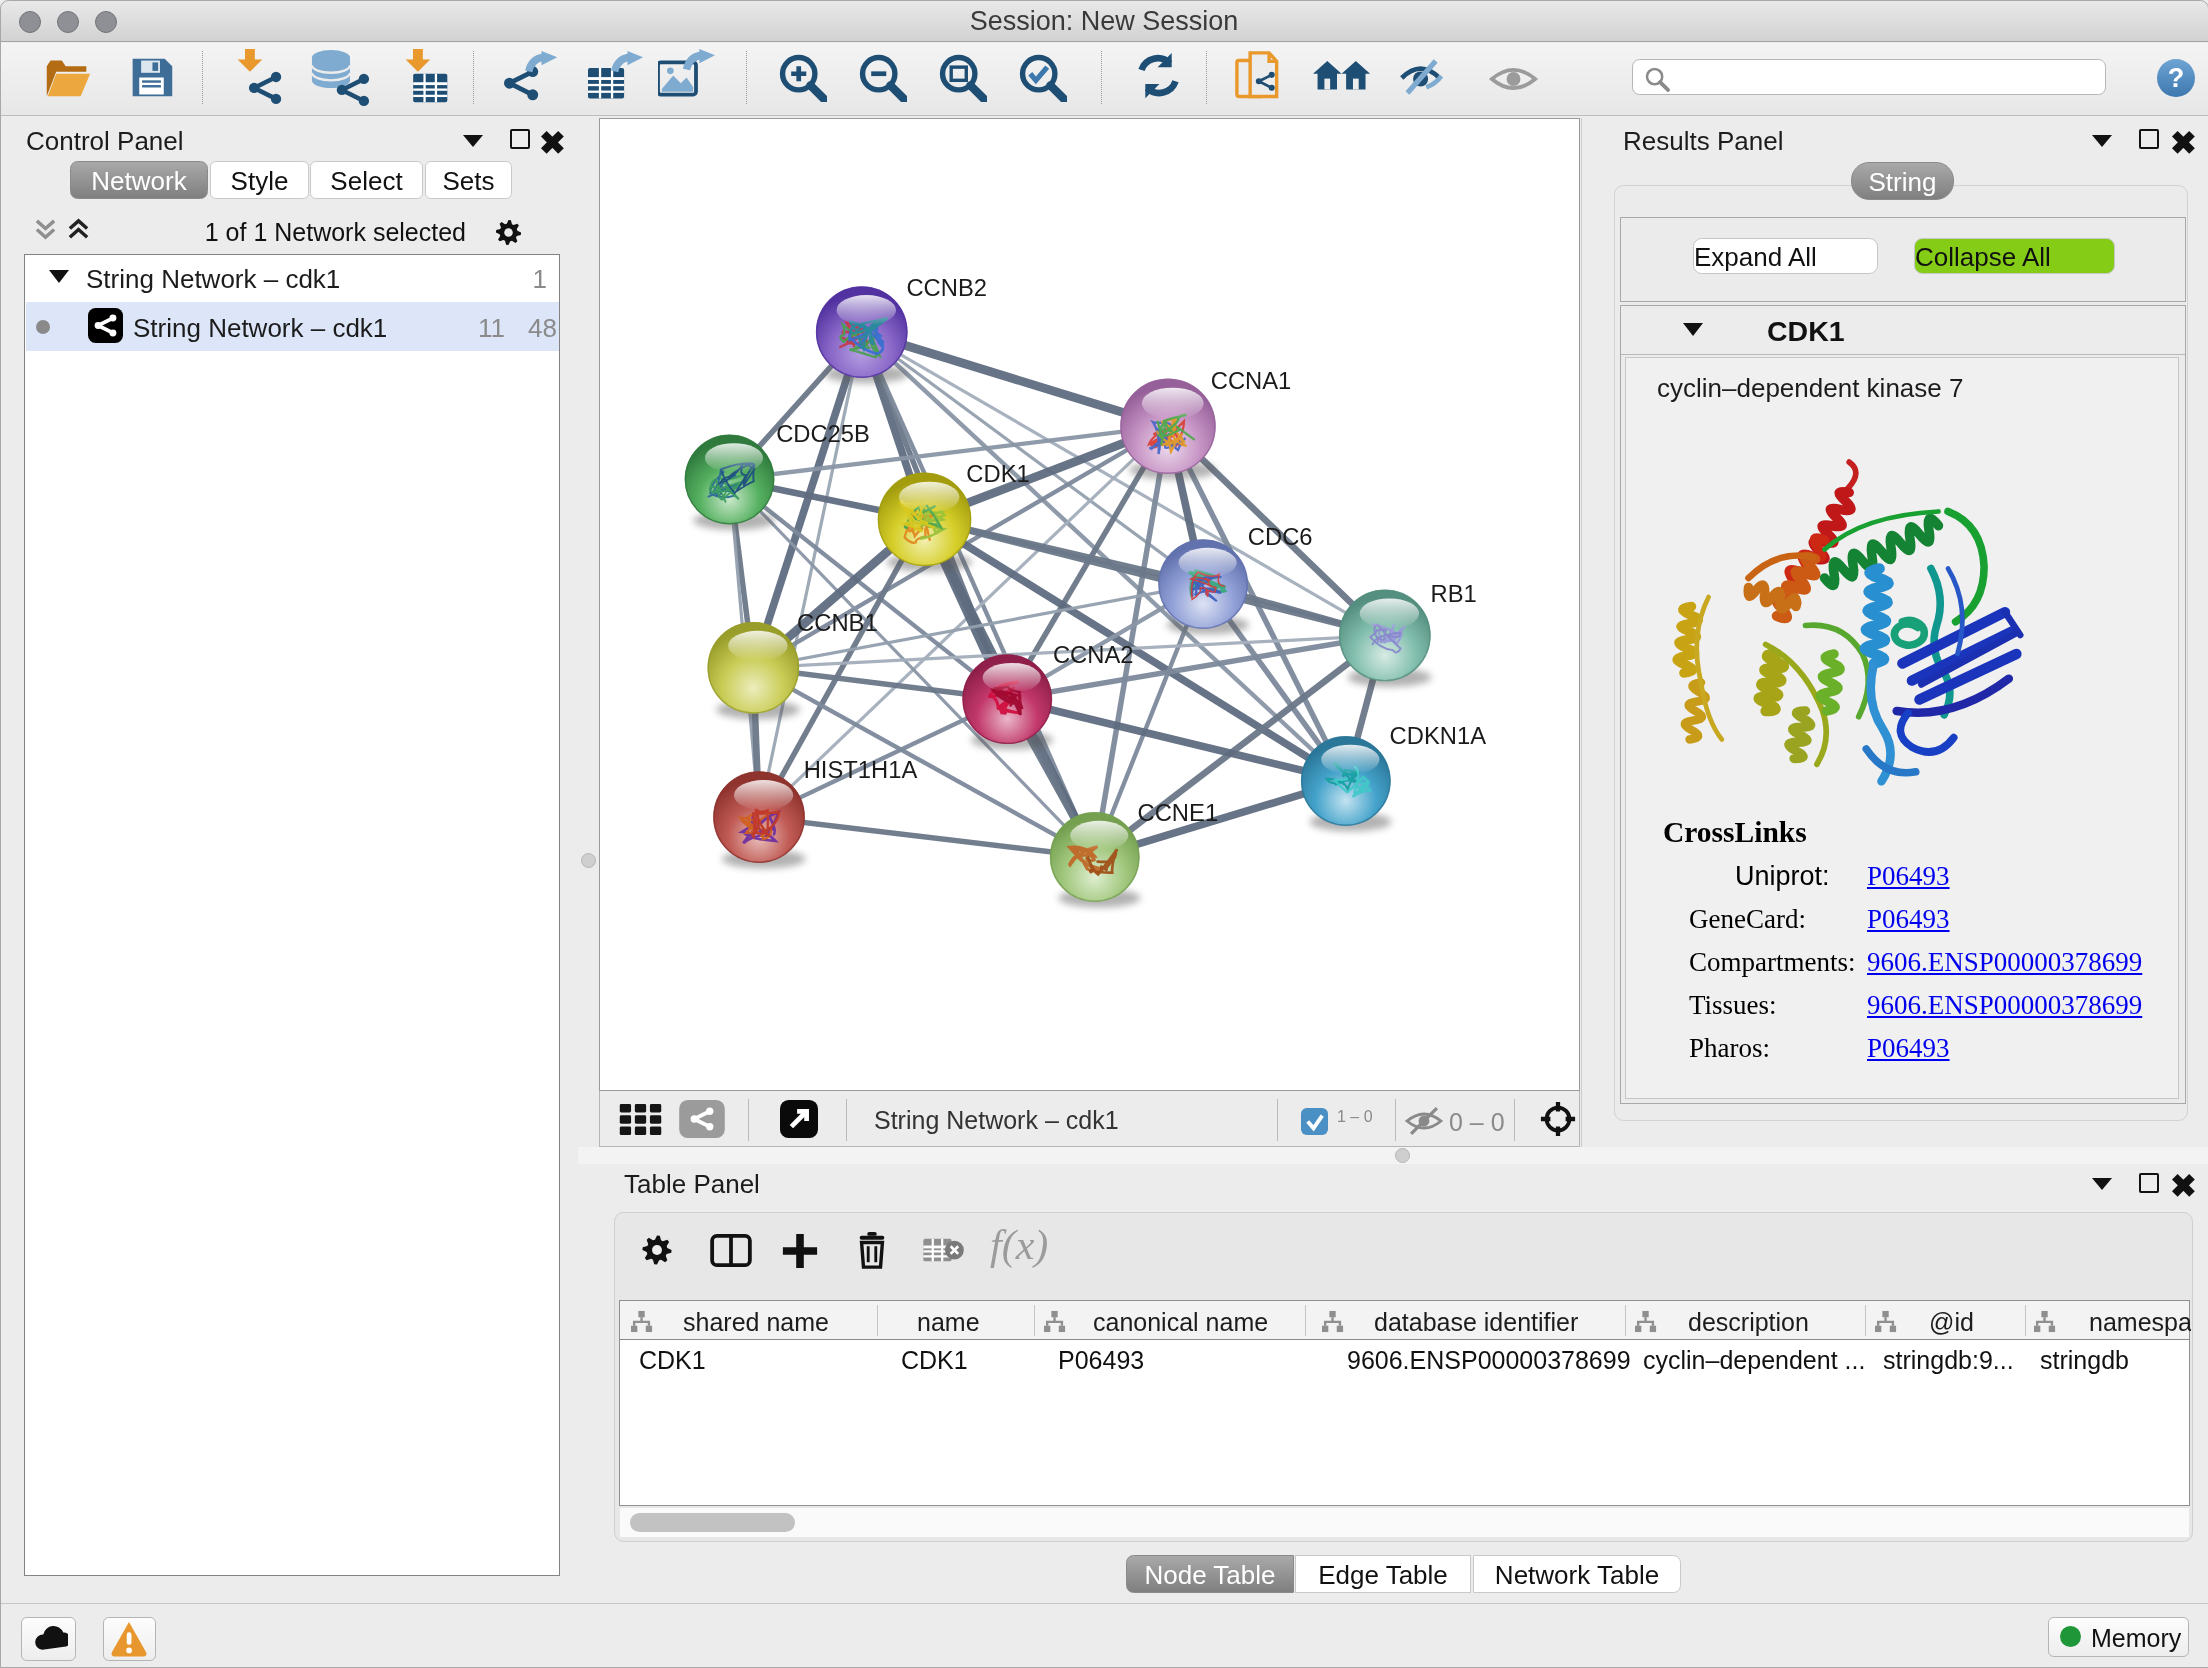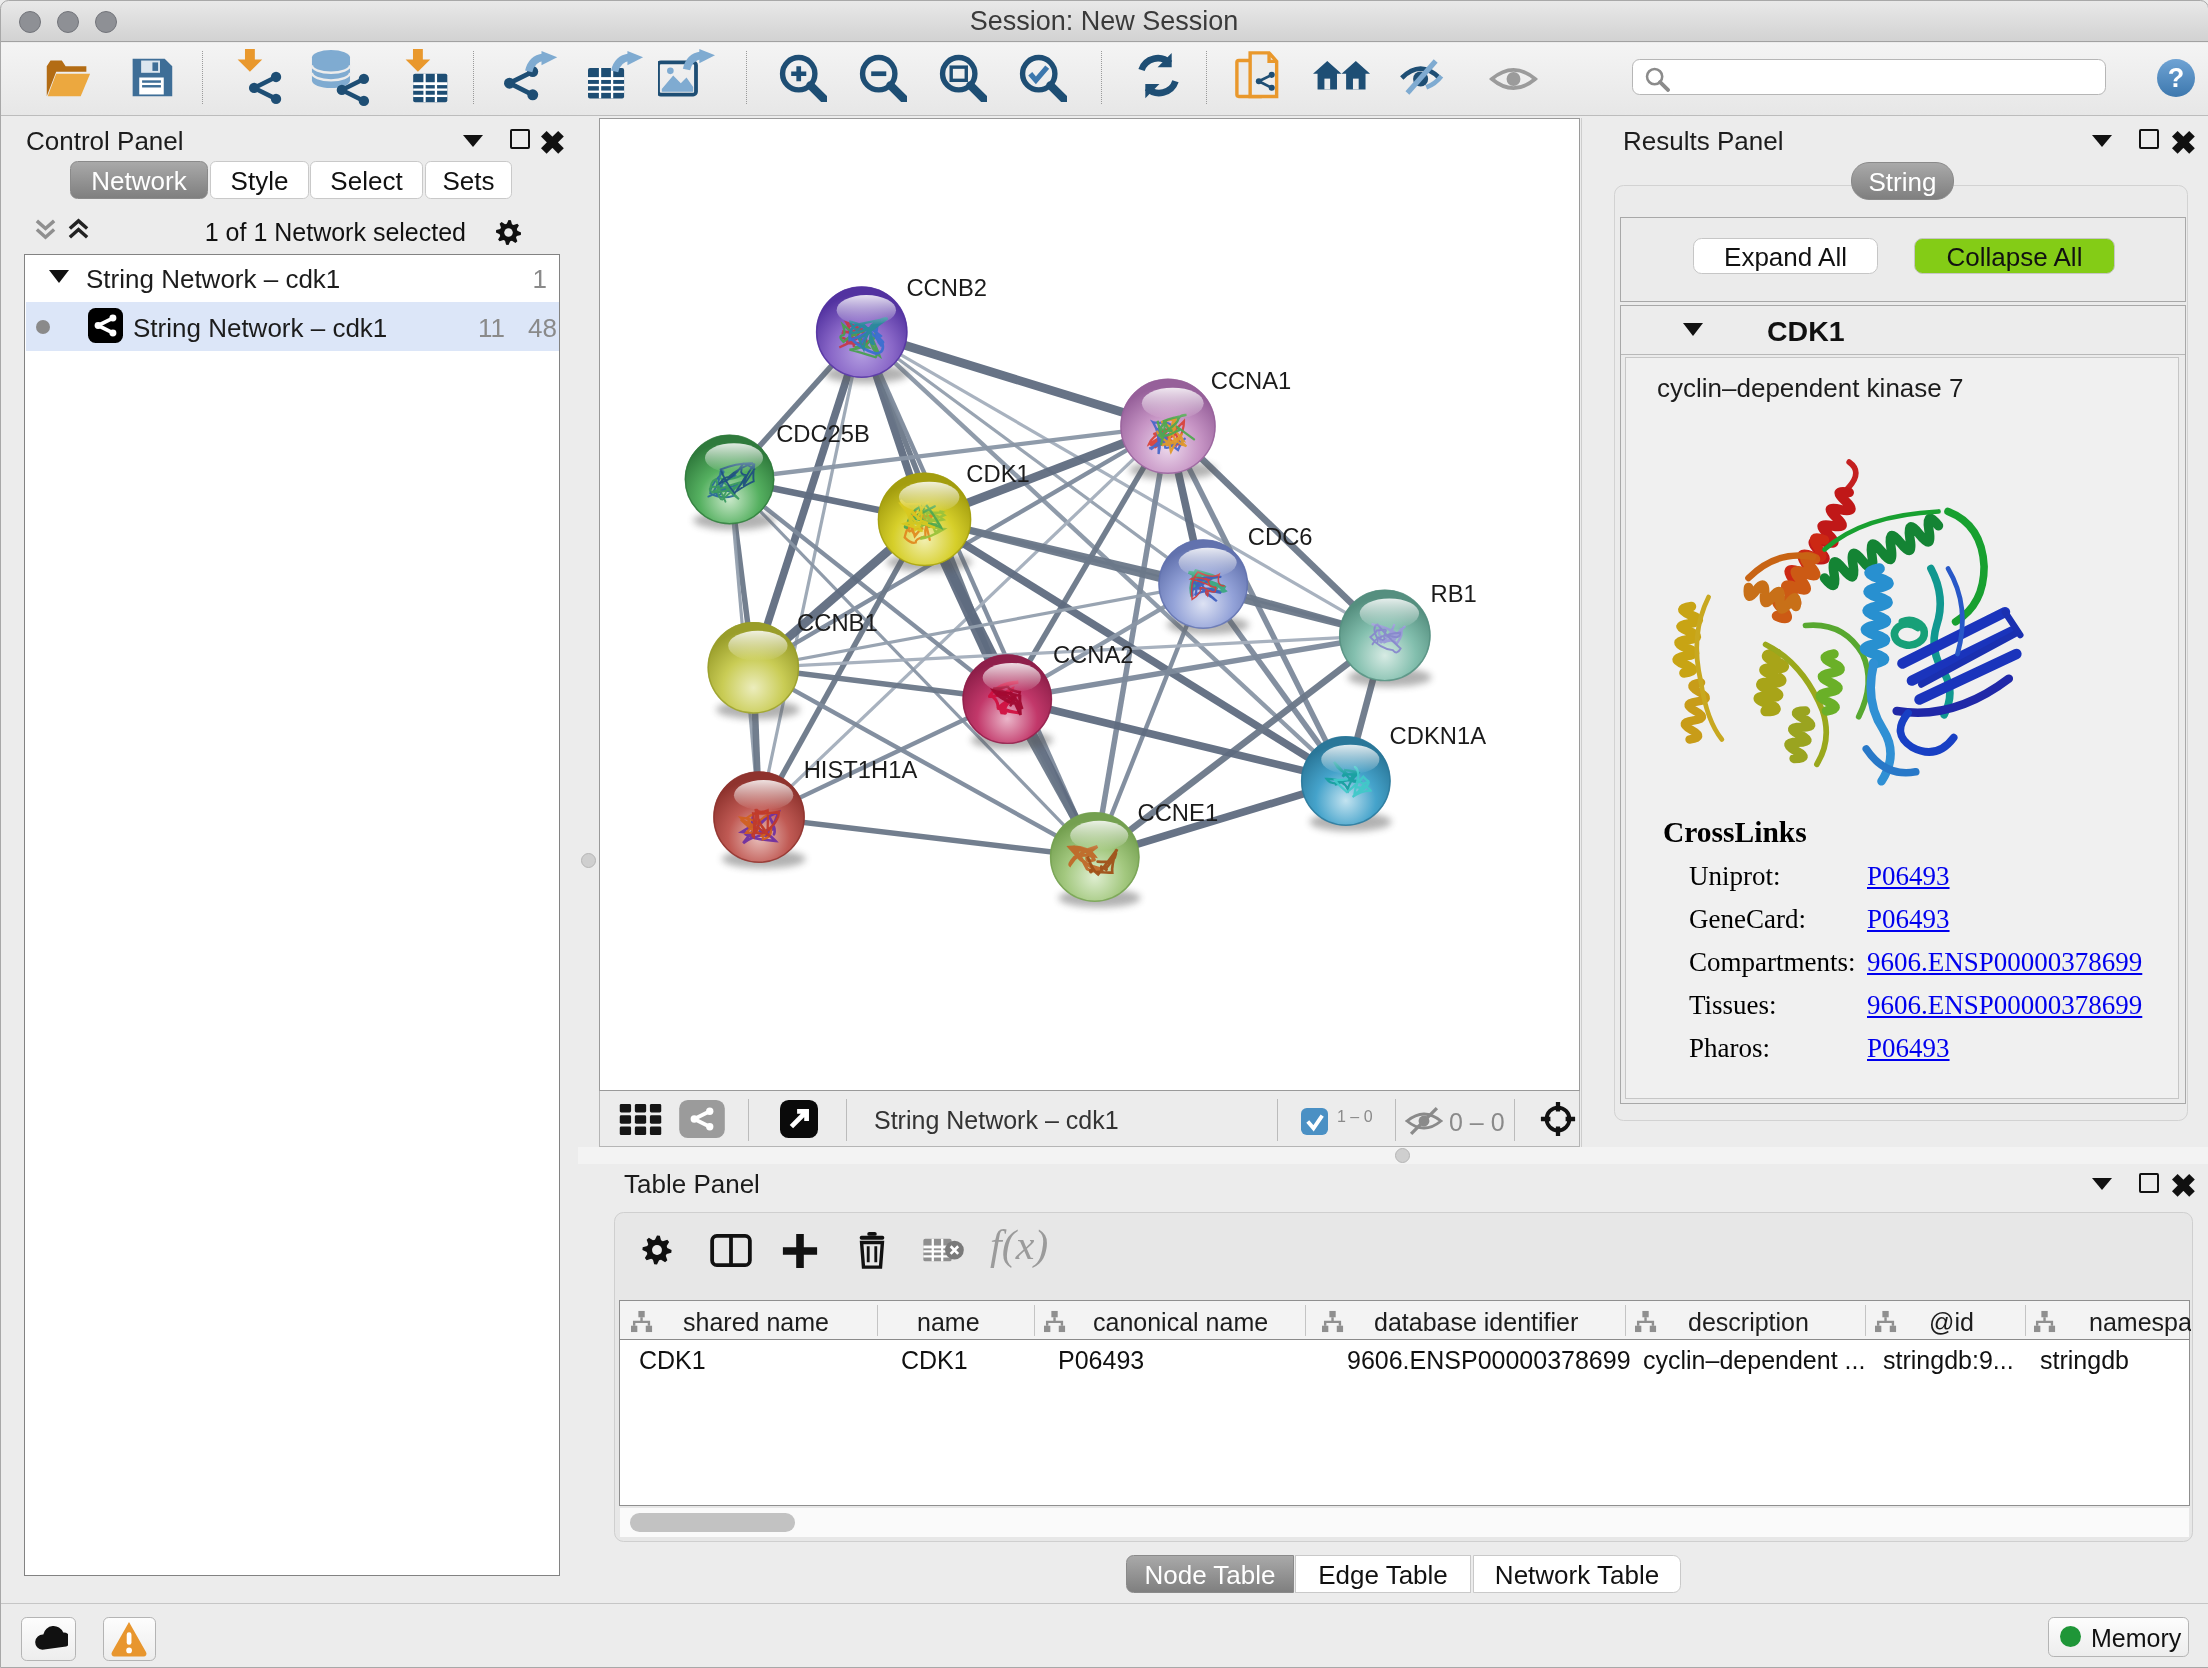--- a/index.html
+++ b/index.html
@@ -4,21 +4,21 @@
 html,body{width:2208px;height:1668px;background:#ececec;font-family:'Liberation Sans',sans-serif;
  -webkit-font-smoothing:antialiased;position:relative;overflow:hidden}
 .titlebar{position:absolute;left:0;top:0;width:2208px;height:42px;
  background:linear-gradient(#e9e9e9,#d2d2d2);border-bottom:1px solid #a2a2a2;border-radius:8.6px 8.6px 0 0}
 .tl{position:absolute;top:10.5px;width:22px;height:22px;border-radius:50%;background:#8e9095;border:1.4px solid #72747a}
 .title{position:absolute;top:0;left:0;width:100%;text-align:center;line-height:42px;font-size:27px;color:#3a3a3a}
 .toolbar{position:absolute;left:0;top:43px;width:2208px;height:73px;background:linear-gradient(#f4f4f4,#e7e7e7);
  border-bottom:1px solid #bcbcbc}
 body::after{content:"";position:absolute;left:0;top:0;width:2207px;height:1666px;border:1px solid #a8a8a8;border-radius:8.6px 8.6px 0 0;pointer-events:none}
 .panel-title{font-size:26px;color:#1c1c1c}
-.tbtn{position:absolute;font-size:26px;text-align:center;color:#111}
+.tbtn{position:absolute;font-size:26px;text-align:left;color:#111}
 .seg{position:absolute;height:38px;font-size:26px;text-align:center;line-height:38px;background:#fff;
  border:1px solid #c9c9c9;color:#111}
 .seg.sel{background:linear-gradient(#a9a9a9,#7f7f7f);color:#fff;border-color:#8a8a8a}
 .wm{position:absolute;color:#1c1c1c}
 </style></head><body>
 <div class="titlebar">
     <div class="tl" style="left:19px"></div>
     <div class="tl" style="left:57px"></div>
     <div class="tl" style="left:95px"></div>
     <div class="title">Session: New Session</div>
@@ -480,21 +480,21 @@
       <path d="M228,150 Q207,154 227,160 Q248,166 227,170 Q206,174 226,180 Q247,186 226,190 Q205,194 225,200 Q245,206 224,210 Q203,214 224,220 Q244,226 223,230 Q202,234 223,240 Q243,246 222,250" stroke="#2890d0" stroke-width="11" fill="none" stroke-linecap="round" stroke-linejoin="round" opacity="1"></path>
       <path d="M222,250 q-10,40 10,70 q16,26 -2,54" stroke="#3090d4" stroke-width="9" fill="none" stroke-linecap="round" stroke-linejoin="round" opacity="1"></path>
       <path d="M214,340 q20,30 52,24" stroke="#2878c8" stroke-width="8" fill="none" stroke-linecap="round" stroke-linejoin="round" opacity="1"></path>
       <path d="M252,250 L360,196 M262,268 L368,216 M270,288 L372,240" stroke="#1a34bc" stroke-width="11" fill="none" stroke-linecap="round" stroke-linejoin="round" opacity="1"></path>
       <path d="M360,196 l16,24 m-4,-2 l-100,54" stroke="#1a30b0" stroke-width="7" fill="none" stroke-linecap="round" stroke-linejoin="round" opacity="1"></path>
       <path d="M246,300 q60,10 118,-34" stroke="#2028a8" stroke-width="9" fill="none" stroke-linecap="round" stroke-linejoin="round" opacity="1"></path>
       <path d="M258,302 q-18,22 4,36 q26,14 44,-10" stroke="#1840c4" stroke-width="8" fill="none" stroke-linecap="round" stroke-linejoin="round" opacity="1"></path>
       <path d="M300,150 q24,40 10,90" stroke="#2858c8" stroke-width="5" fill="none" stroke-linecap="round" stroke-linejoin="round" opacity="1"></path>
     </svg></div>
 <div style="position:absolute;left:1663px;top:816px;font-size:29.5px;font-weight:bold;color:#000;font-family:'Liberation Serif',serif">CrossLinks</div>
-<div style="position:absolute;left:1689px;top:861px;font-size:27px;color:#000;font-family:Liberation Serif, serif">Uniprot:</div>
+<div style="position:absolute;left:1735px;top:861px;font-size:27px;color:#000;font-family:Liberation Sans, sans-serif">Uniprot:</div>
 <div style="position:absolute;left:1867px;top:861px;font-size:27px;color:#0000ee;text-decoration:underline;font-family:'Liberation Serif',serif">P06493</div>
 <div style="position:absolute;left:1689px;top:904px;font-size:27px;color:#000;font-family:'Liberation Serif',serif">GeneCard:</div>
 <div style="position:absolute;left:1867px;top:904px;font-size:27px;color:#0000ee;text-decoration:underline;font-family:'Liberation Serif',serif">P06493</div>
 <div style="position:absolute;left:1689px;top:947px;font-size:27px;color:#000;font-family:'Liberation Serif',serif">Compartments:</div>
 <div style="position:absolute;left:1867px;top:947px;font-size:27px;color:#0000ee;text-decoration:underline;font-family:'Liberation Serif',serif">9606.ENSP00000378699</div>
 <div style="position:absolute;left:1689px;top:990px;font-size:27px;color:#000;font-family:'Liberation Serif',serif">Tissues:</div>
 <div style="position:absolute;left:1867px;top:990px;font-size:27px;color:#0000ee;text-decoration:underline;font-family:'Liberation Serif',serif">9606.ENSP00000378699</div>
 <div style="position:absolute;left:1689px;top:1033px;font-size:27px;color:#000;font-family:'Liberation Serif',serif">Pharos:</div>
 <div style="position:absolute;left:1867px;top:1033px;font-size:27px;color:#0000ee;text-decoration:underline;font-family:'Liberation Serif',serif">P06493</div>
 <div class="panel-title" style="position:absolute;left:624px;top:1169px">Table Panel</div>

